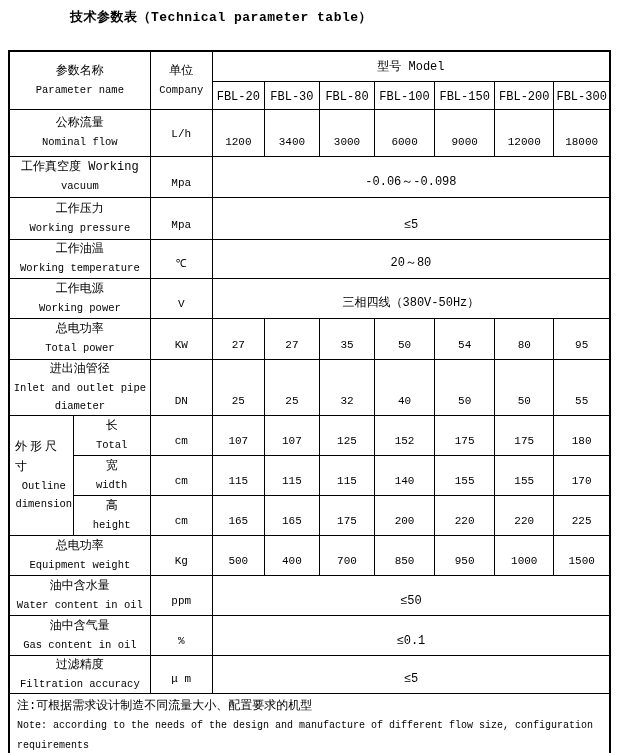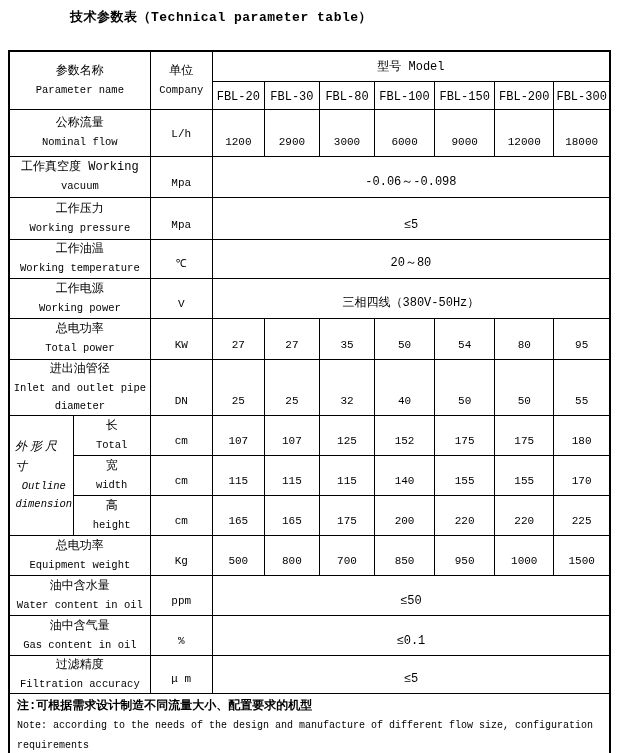--- a/index.html
+++ b/index.html
@@ -12,25 +12,25 @@
     border-collapse:collapse; table-layout:fixed; width:603px; margin-left:8px;
     border:2px solid #000;
   }
   td { border:1px solid #000; text-align:center; vertical-align:middle; padding:0; overflow:hidden; }
   .zh  { display:block; font-size:12px;   line-height:19px; }
   .en  { display:block; font-size:10.5px; line-height:18px; }
   .num { font-size:11px; }
   td.vb    { vertical-align:bottom; padding-bottom:6px; }
   td.model { vertical-align:bottom; padding-bottom:5px; font-size:12px; }
   td.merged { vertical-align:bottom; padding-bottom:7px; font-size:12px; }
-  td.outline-lbl { text-align:left; padding-left:5px;font-style:italic; }
+  td.outline-lbl { text-align:left; padding-left:5px; }
   td.outline-lbl .zh { letter-spacing:3px; line-height:20px; }
   td.outline-lbl .en { text-align:center; }
   td.note-cell { text-align:left; vertical-align:middle; padding:3px 7px; }
-  .note-zh { display:block; font-size:12px; line-height:19.5px;font-weight:bold; }
+  .note-zh { display:block; font-size:12px; line-height:19.5px; }
   .note-en { display:block; font-size:10px; line-height:19.5px; white-space:pre-line; }
 </style>
 </head>
 <body>
 
 <div class="title">技术参数表（Technical parameter table）</div>
 
 <table class="param">
   <colgroup>
     <col style="width:64px">
@@ -67,21 +67,21 @@
     <td class="model">FBL-300</td>
   </tr>
 
   <tr style="height:47px">
     <td colspan="2">
       <span class="zh">公称流量</span>
       <span class="en">Nominal flow</span>
     </td>
     <td><span class="num">L/h</span></td>
     <td class="vb"><span class="num">1200</span></td>
-    <td class="vb"><span class="num">2900</span></td>
+    <td class="vb"><span class="num">3400</span></td>
     <td class="vb"><span class="num">3000</span></td>
     <td class="vb"><span class="num">6000</span></td>
     <td class="vb"><span class="num">9000</span></td>
     <td class="vb"><span class="num">12000</span></td>
     <td class="vb"><span class="num">18000</span></td>
   </tr>
 
   <tr style="height:41px">
     <td colspan="2">
       <span class="zh">工作真空度 Working</span>
@@ -199,21 +199,21 @@
     <td class="vb"><span class="num">225</span></td>
   </tr>
 
   <tr style="height:40px">
     <td colspan="2">
       <span class="zh">总电功率</span>
       <span class="en">Equipment weight</span>
     </td>
     <td class="vb"><span class="num">Kg</span></td>
     <td class="vb"><span class="num">500</span></td>
-    <td class="vb"><span class="num">800</span></td>
+    <td class="vb"><span class="num">400</span></td>
     <td class="vb"><span class="num">700</span></td>
     <td class="vb"><span class="num">850</span></td>
     <td class="vb"><span class="num">950</span></td>
     <td class="vb"><span class="num">1000</span></td>
     <td class="vb"><span class="num">1500</span></td>
   </tr>
 
   <tr style="height:40px">
     <td colspan="2">
       <span class="zh">油中含水量</span>

